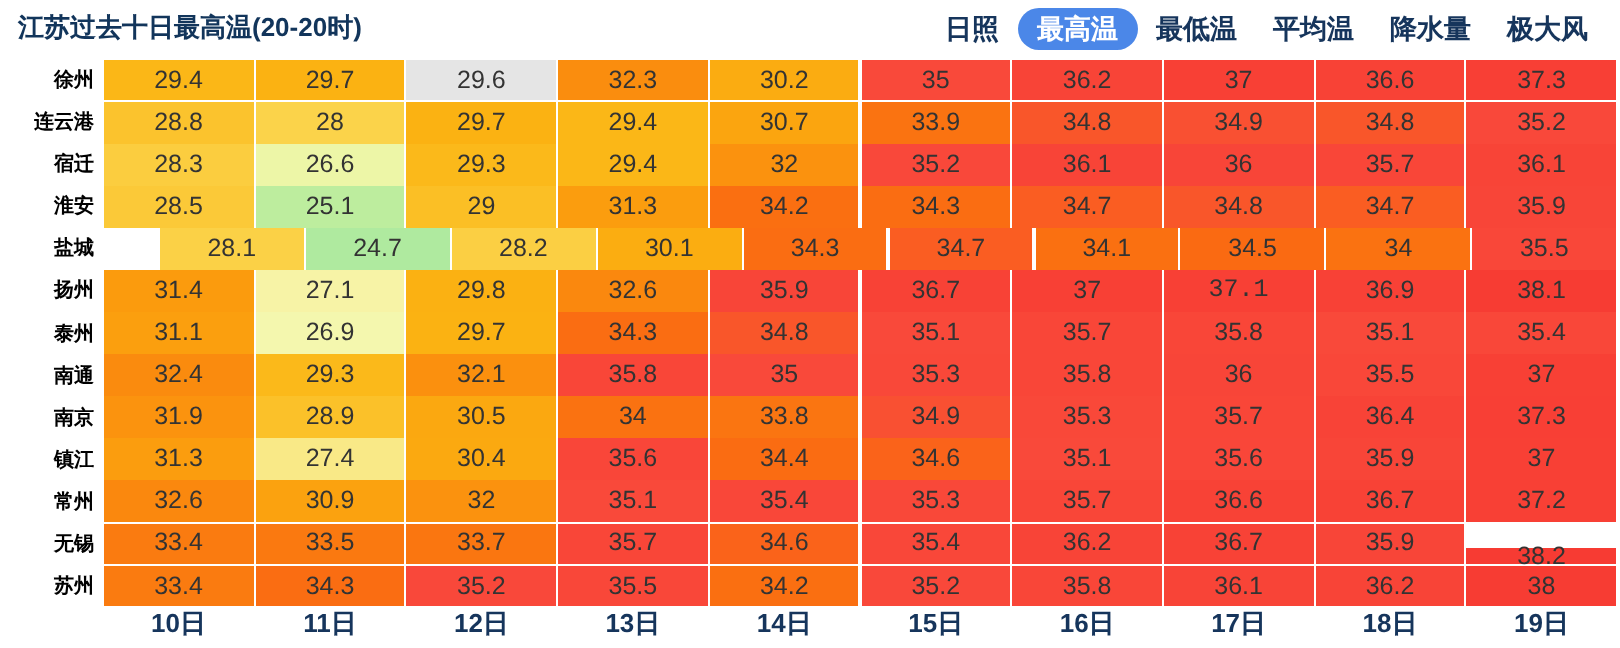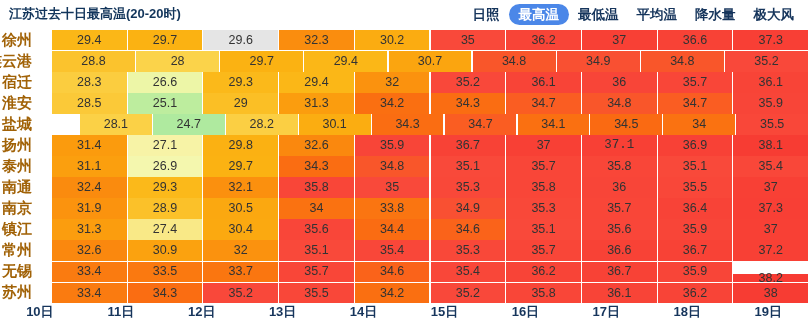--- a/index.html
+++ b/index.html
@@ -67,24 +67,24 @@
   .hm-row {
     display: flex;
     align-items: stretch;
     height: 20.46px;
     margin-bottom: 0.6px;
   }
   .row-label {
     width: 52px;
     min-width: 52px;
     text-align: right;
-    padding-right: 20px;
-    font-size: 15px;
+    padding-right: 5px;
+    font-size: 10px;
     font-weight: bold;
-    color: #a16207;
+    color: #000000;
     display: flex;
     align-items: center;
     justify-content: flex-end;
     white-space: nowrap;
     box-sizing: border-box;
   }
   .row-cells {
     display: flex;
     flex: 1;
     gap: 1.2px;
@@ -103,21 +103,20 @@
   }
 
   
   #date-axis {
     position: absolute;
     left: 0;
     top: 297px;
     width: 810px;
     height: 27px;
     display: flex;
-    flex-direction: column;
   }
   #date-axis .axis-spacer {
     width: 52px;
     min-width: 52px;
   }
   #date-axis .axis-ticks {
     display: flex;
     flex: 1;
     gap: 1.2px;
     padding-right: 2px;
@@ -165,20 +164,21 @@
       </div>
     </div>
     <div class="hm-row">
       <div class="row-label">连云港</div>
       <div class="row-cells">
         <div class="cell" style="background: rgb(251, 195, 45);">28.8</div>
         <div class="cell" style="background: rgb(251, 211, 74);">28</div>
         <div class="cell" style="background: rgb(251, 178, 18);">29.7</div>
         <div class="cell" style="background: rgb(251, 183, 23);">29.4</div>
         <div class="cell" style="background: rgb(251, 165, 15);">30.7</div>
+        <div class="cell" style="background: rgb(250, 115, 17);">33.9</div>
         <div class="cell" style="background: rgb(249, 86, 42);">34.8</div>
         <div class="cell" style="background: rgb(249, 80, 50);">34.9</div>
         <div class="cell" style="background: rgb(249, 86, 42);">34.8</div>
         <div class="cell" style="background: rgb(249, 72, 58);">35.2</div>
       </div>
     </div>
     <div class="hm-row">
       <div class="row-label">宿迁</div>
       <div class="row-cells">
         <div class="cell" style="background: rgb(251, 205, 63);">28.3</div>

